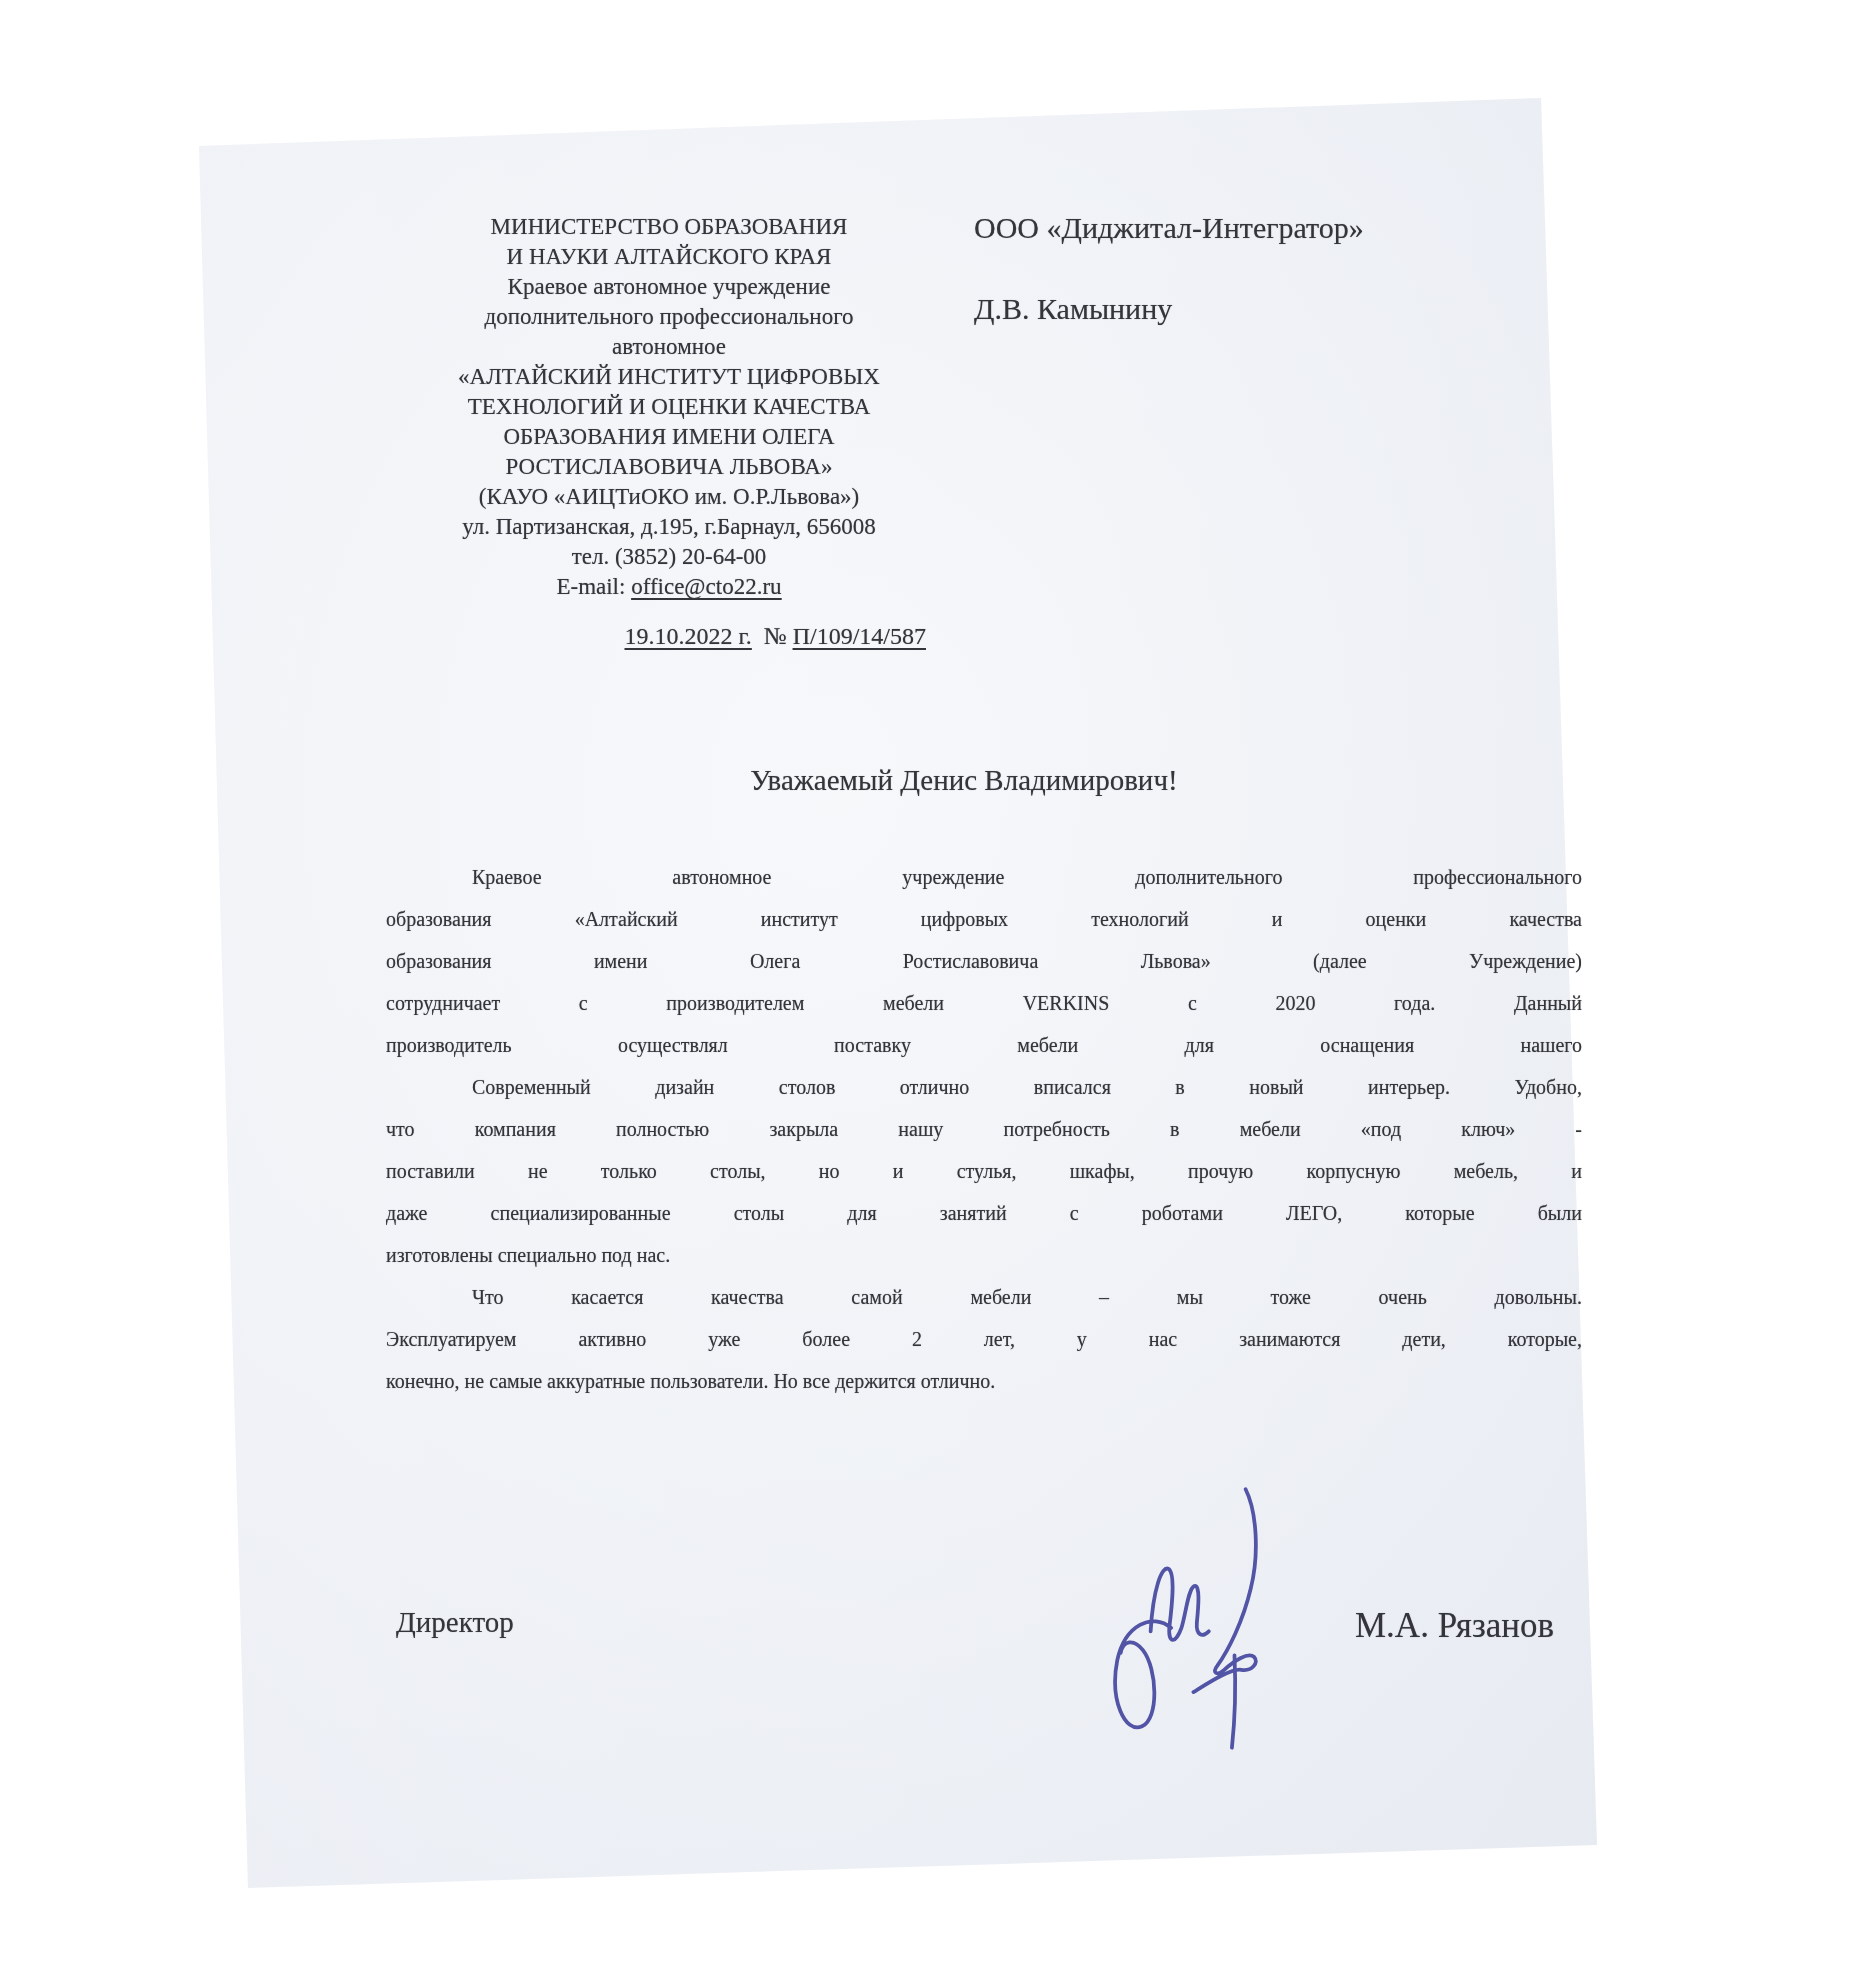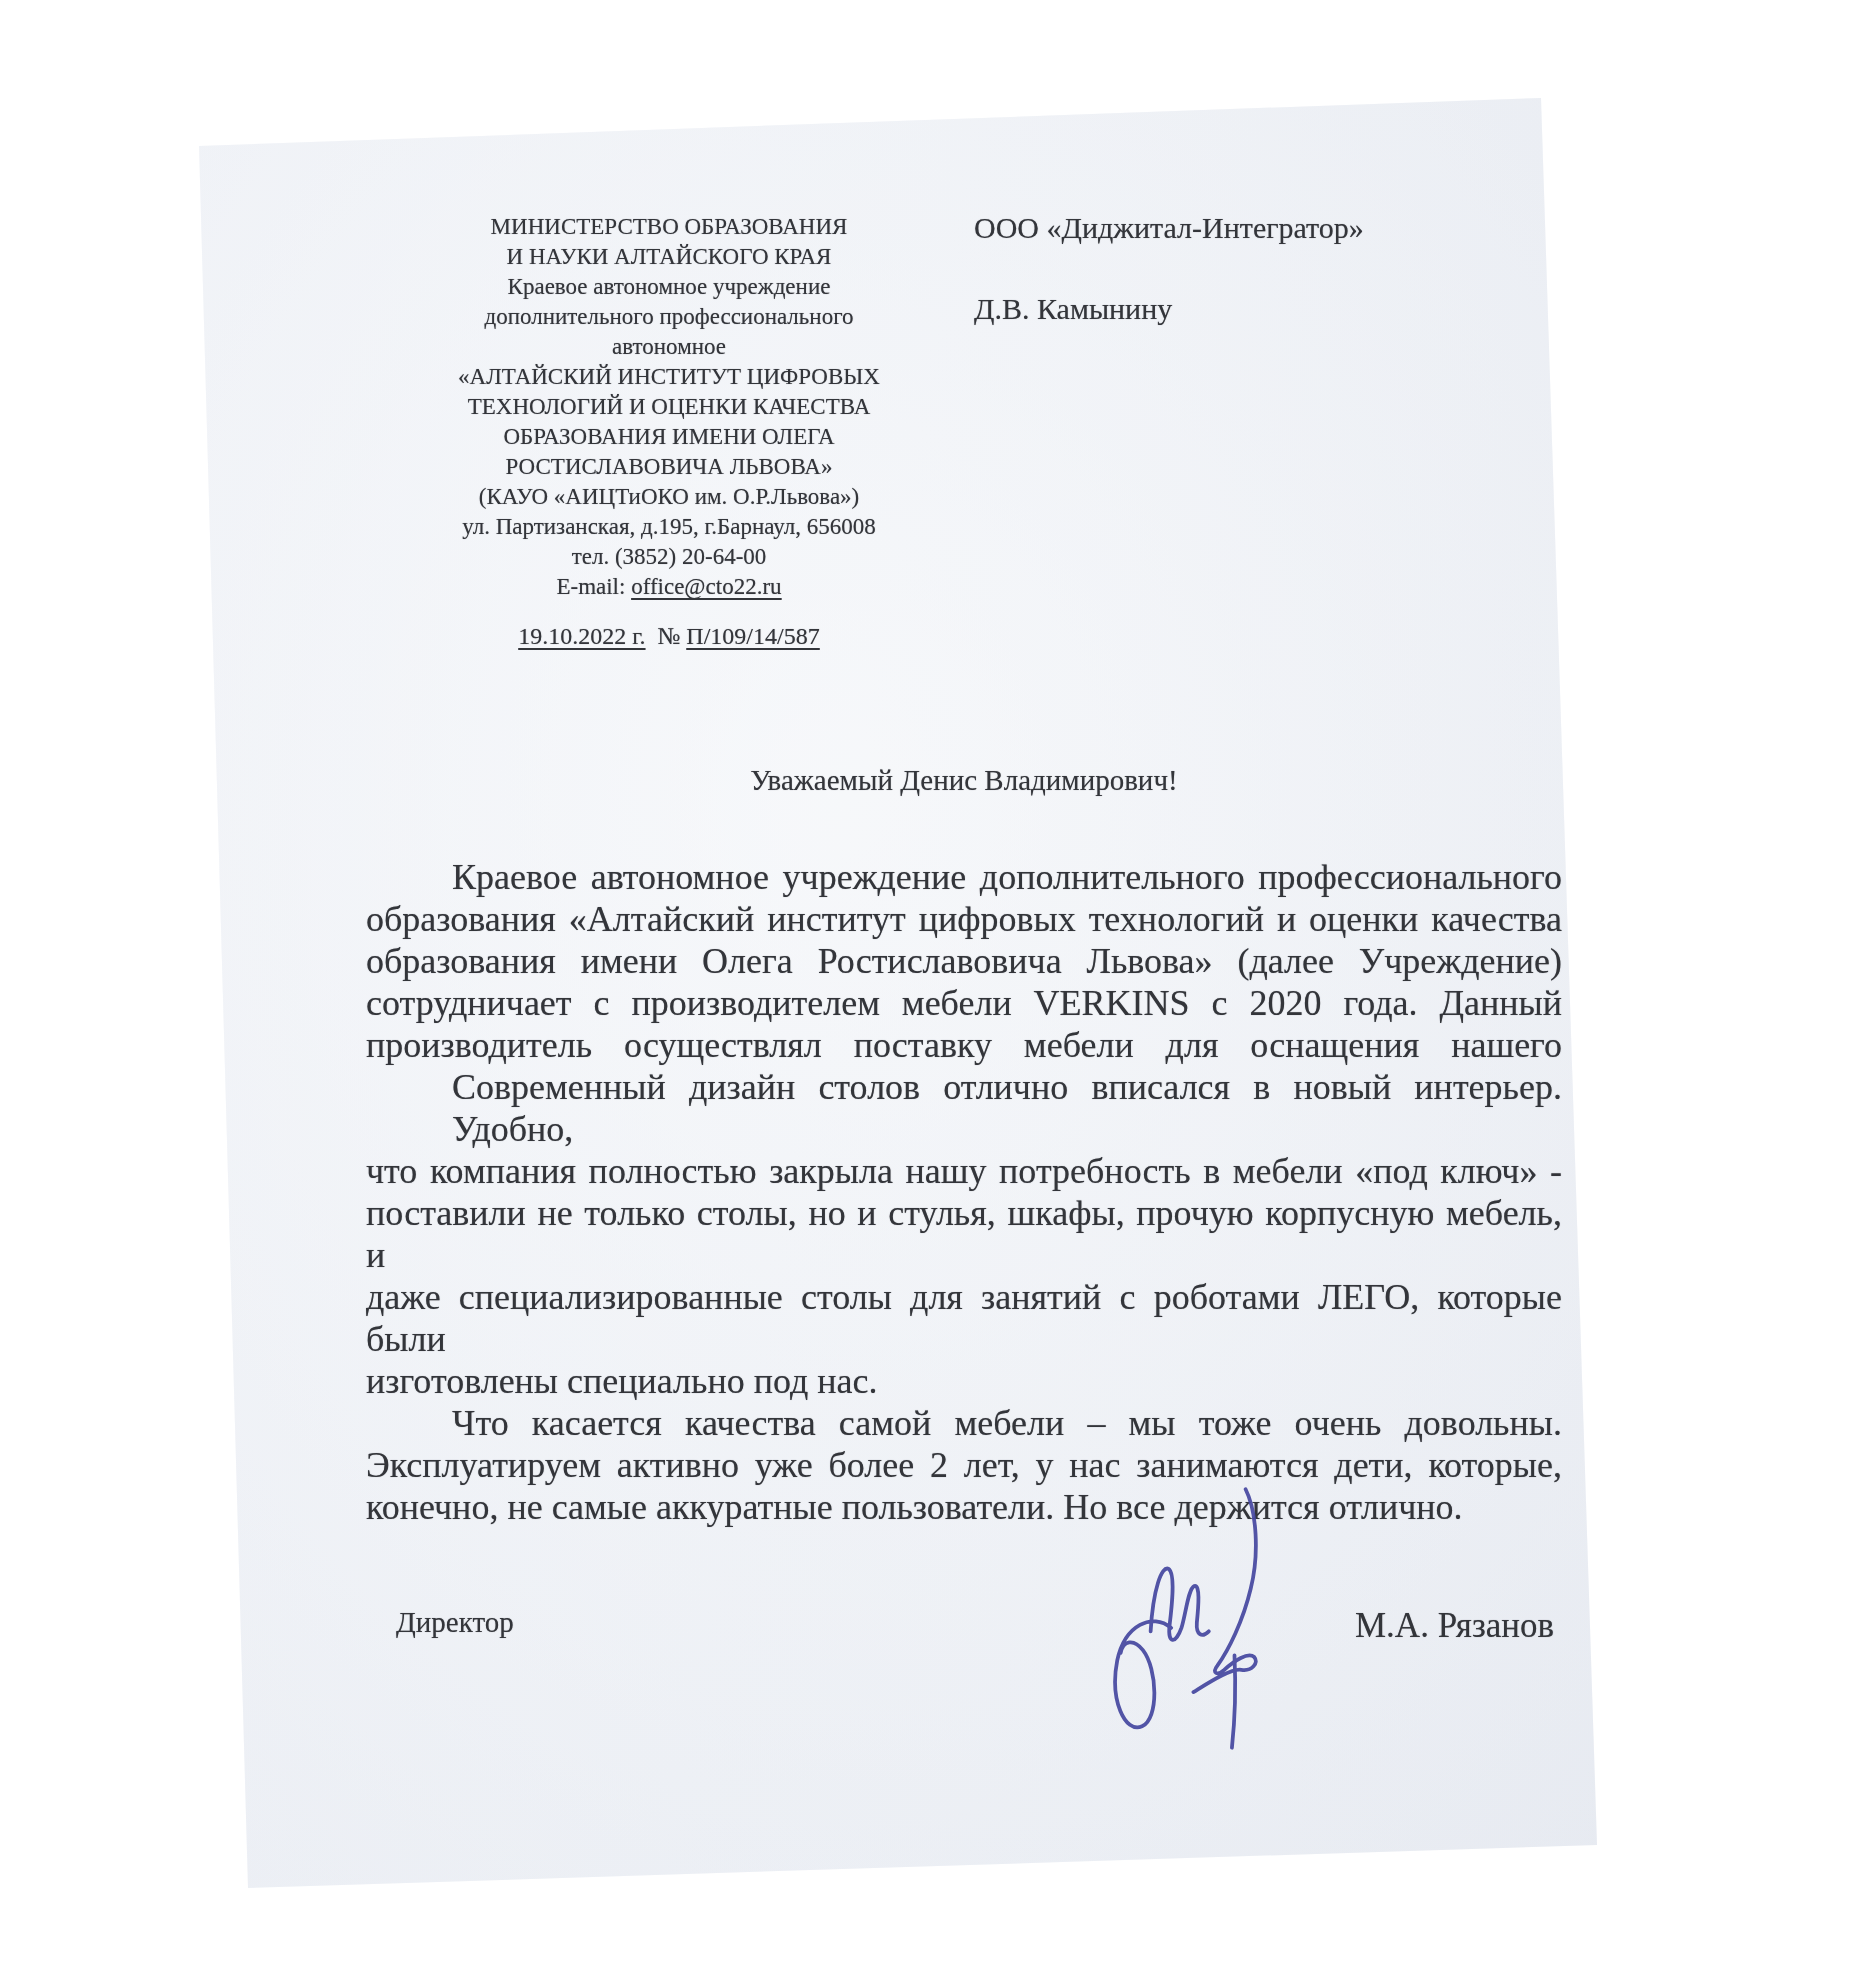--- a/index.html
+++ b/index.html
@@ -11,29 +11,29 @@
   .paper-shade{position:absolute;left:0;top:0;width:1849px;height:1979px;
          background:radial-gradient(ellipse at 45% 40%, rgba(255,255,255,0.5) 0%, rgba(210,216,228,0.18) 85%);
          clip-path:polygon(199px 146px,1541px 98px,1597px 1845px,248px 1888px);pointer-events:none;}
   .txt{text-shadow:0 0 0.9px rgba(60,62,70,0.55);}
   
   .letterhead{position:absolute;left:412px;top:212px;width:514px;font-size:23px;line-height:30px;}
   .lh-line{width:max-content;margin:0 auto;white-space:nowrap;}
   .lh-b{font-weight:normal;}
   .u{text-decoration:underline;text-decoration-thickness:1.7px;text-underline-offset:4.3px;}
   
-  .refline{position:absolute;left:412px;top:621px;width:514px;text-align:center;
+  .refline{position:absolute;left:412px;top:621px;width:514px;text-align:right;
            font-size:24px;line-height:30px;white-space:nowrap;}
   
   .recipient-company{position:absolute;left:974px;top:211px;font-size:30px;white-space:nowrap;}
   .recipient-person{position:absolute;left:974px;top:292px;font-size:30px;white-space:nowrap;}
   
   .salutation{position:absolute;left:366px;top:764px;width:1196px;text-align:center;font-size:29px;}
   
-  .body-text{position:absolute;left:366px;top:856px;width:1196px;font-size:36px;line-height:42px;}
+  .body-text{position:absolute;left:386px;top:856px;width:1196px;font-size:20px;line-height:42px;}
   .line{text-align:justify;text-align-last:justify;white-space:normal;}
   .line.first{padding-left:86px;}
   .line.last{text-align-last:left;}
   
   .signoff-position{position:absolute;left:370px;top:1606px;font-size:29px;margin-left:26px;}
   .signoff-name{position:absolute;left:1220px;top:1606px;width:334px;text-align:right;font-size:35px;white-space:nowrap;}
   .signature{position:absolute;left:1089px;top:1484px;width:190px;height:269px;}
 </style>
 </head>
 <body>

